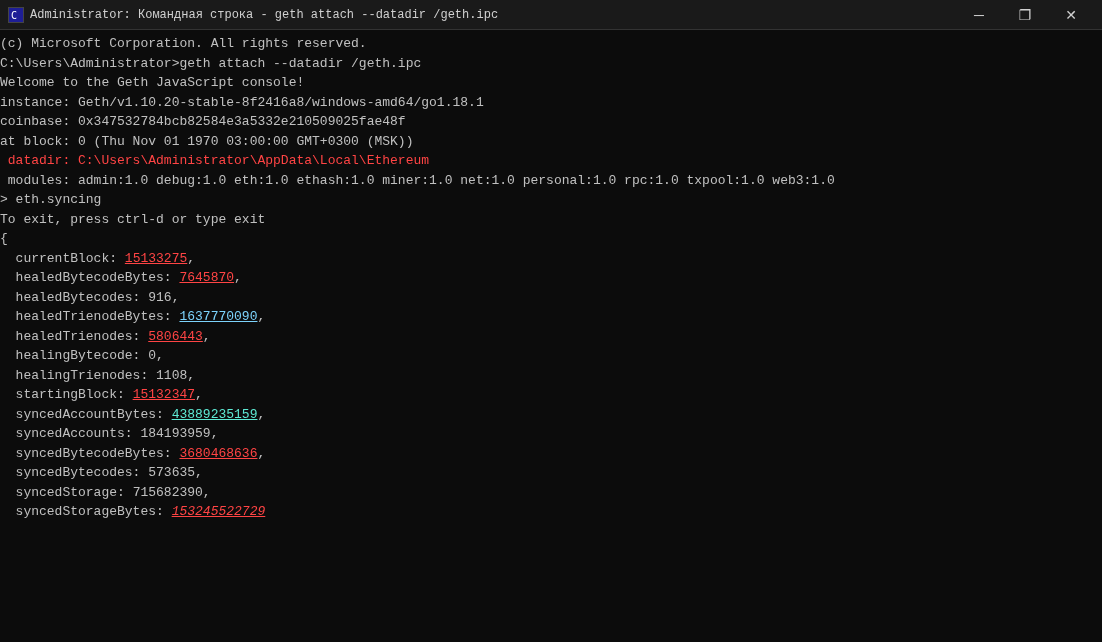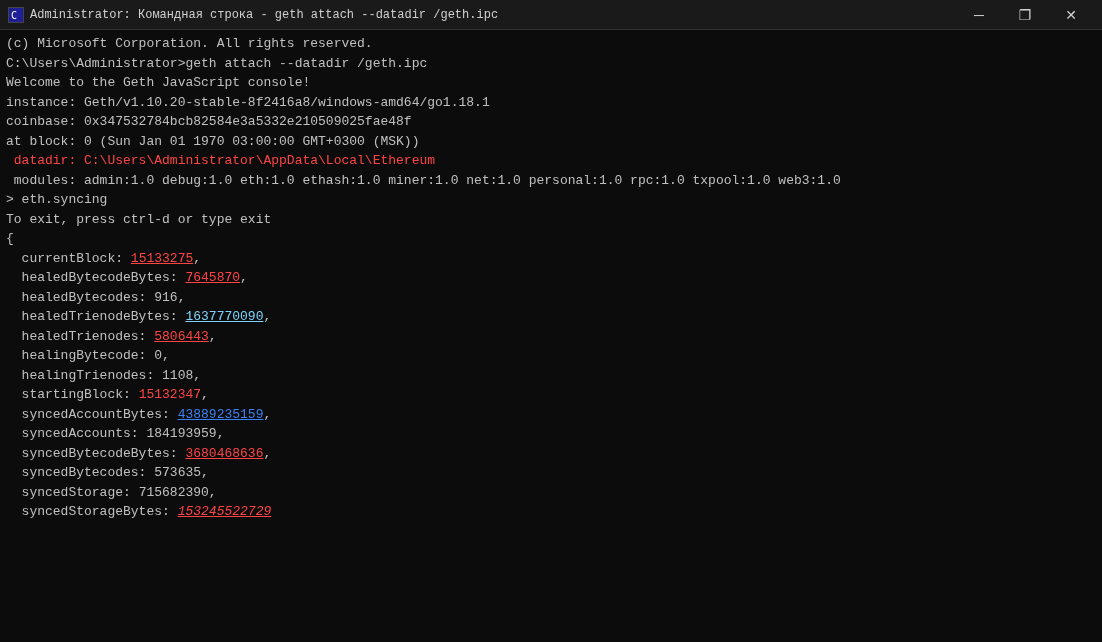--- a/index.html
+++ b/index.html
@@ -57,21 +57,21 @@
       border: none;
       color: #d0d0d0;
       cursor: pointer;
       font-size: 14px;
     }
 
     .terminal {
       background: #0c0c0c;
       width: 100%;
       height: calc(100% - 30px);
-      padding: 4px 6px;
+      padding: 4px 0;
       overflow-y: auto;
       overflow-x: hidden;
       position: relative;
     }
 
     .terminal::-webkit-scrollbar {
       width: 16px;
     }
     .terminal::-webkit-scrollbar-track {
       background: #1a1a1a;
@@ -108,34 +108,34 @@
 </div>
 
 <div class="terminal" id="terminal">
 <div class="line">(c) Microsoft Corporation. All rights reserved.</div>
     <div class="line"></div>
     <div class="line">C:\Users\Administrator&gt;geth attach --datadir /geth.ipc</div>
     <div class="line">Welcome to the Geth JavaScript console!</div>
     <div class="line"></div>
     <div class="line">instance: Geth/v1.10.20-stable-8f2416a8/windows-amd64/go1.18.1</div>
     <div class="line">coinbase: 0x347532784bcb82584e3a5332e210509025fae48f</div>
-    <div class="line">at block: 0 (Sun Jan 01 1970 03:00:00 GMT+0300 (MSK))</div>
+    <div class="line">at block: 0 (Thu Nov 01 1970 03:00:00 GMT+0300 (MSK))</div>
     <div class="line" style="color: rgb(255, 68, 68); background: transparent;"> datadir: C:\Users\Administrator\AppData\Local\Ethereum</div>
     <div class="line"> modules: admin:1.0 debug:1.0 eth:1.0 ethash:1.0 miner:1.0 net:1.0 personal:1.0 rpc:1.0 txpool:1.0 web3:1.0</div>
     <div class="line"></div>
     <div class="line">&gt; eth.syncing</div>
     <div class="line">To exit, press ctrl-d or type exit</div>
     <div class="line">{</div>
     <div class="line"><span>  currentBlock: </span><span style="color: rgb(255, 68, 68); text-decoration: underline;">15133275</span><span>,</span></div>
     <div class="line"><span>  healedBytecodeBytes: </span><span style="color: rgb(255, 68, 68); text-decoration: underline;">7645870</span><span>,</span></div>
     <div class="line"><span>  healedBytecodes: </span><span>916</span><span>,</span></div>
     <div class="line"><span>  healedTrienodeBytes: </span><span style="color: #7dd3fc; text-decoration: underline;">1637770090</span><span>,</span></div>
     <div class="line"><span>  healedTrienodes: </span><span style="color: rgb(255, 68, 68); text-decoration: underline; text-align: right;">5806443</span><span>,</span></div>
     <div class="line"><span>  healingBytecode: </span><span>0</span><span>,</span></div>
     <div class="line"><span>  healingTrienodes: </span><span>1108</span><span>,</span></div>
-    <div class="line"><span>  startingBlock: </span><span style="color: rgb(255, 68, 68); ">15132347</span><span>,</span></div>
-    <div class="line"><span>  syncedAccountBytes: </span><span style="color: #3b82f6; text-decoration: underline;">43889235159</span><span>,</span></div>
+    <div class="line"><span>  startingBlock: </span><span style="color: rgb(255, 68, 68); text-decoration: underline;">15132347</span><span>,</span></div>
+    <div class="line"><span>  syncedAccountBytes: </span><span style="color: #5eead4; text-decoration: underline;">43889235159</span><span>,</span></div>
     <div class="line"><span>  syncedAccounts: </span><span>184193959</span><span>,</span></div>
     <div class="line"><span>  syncedBytecodeBytes: </span><span style="color: rgb(255, 68, 68); text-decoration: underline;">3680468636</span><span>,</span></div>
     <div class="line"><span>  syncedBytecodes: </span><span>573635</span><span>,</span></div>
     <div class="line"><span>  syncedStorage: </span><span>715682390</span><span>,</span></div>
     <div class="line"><span>  syncedStorageBytes: </span><span style="color: rgb(255, 68, 68); text-decoration: underline; font-style: italic;">153245522729</span><span></span></div>
   </div>
 
 </body></html>

